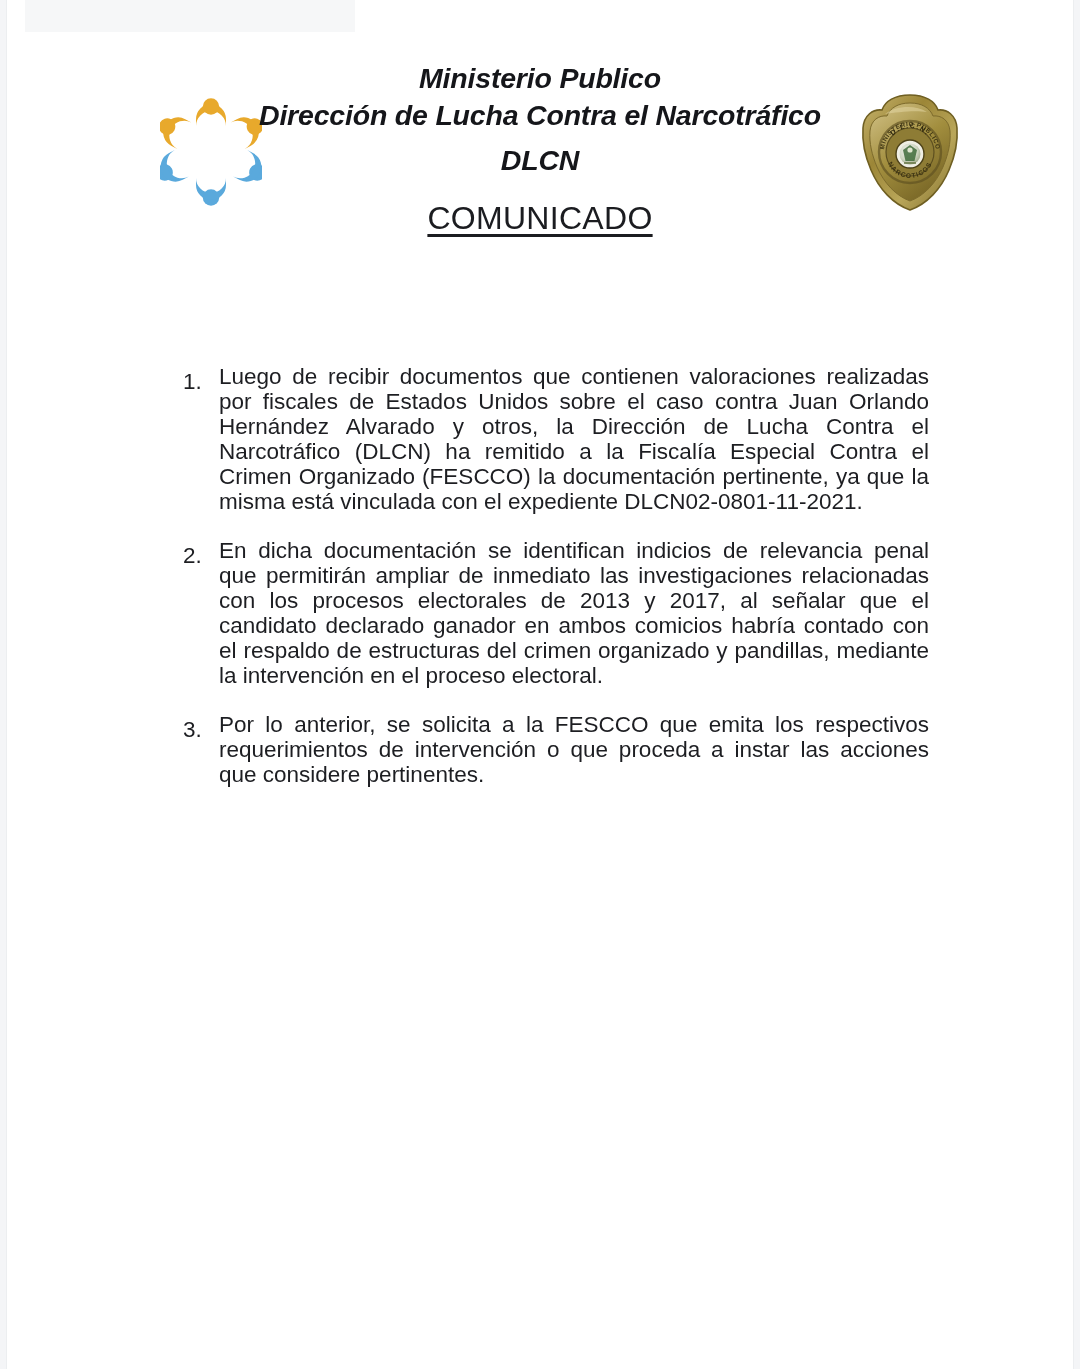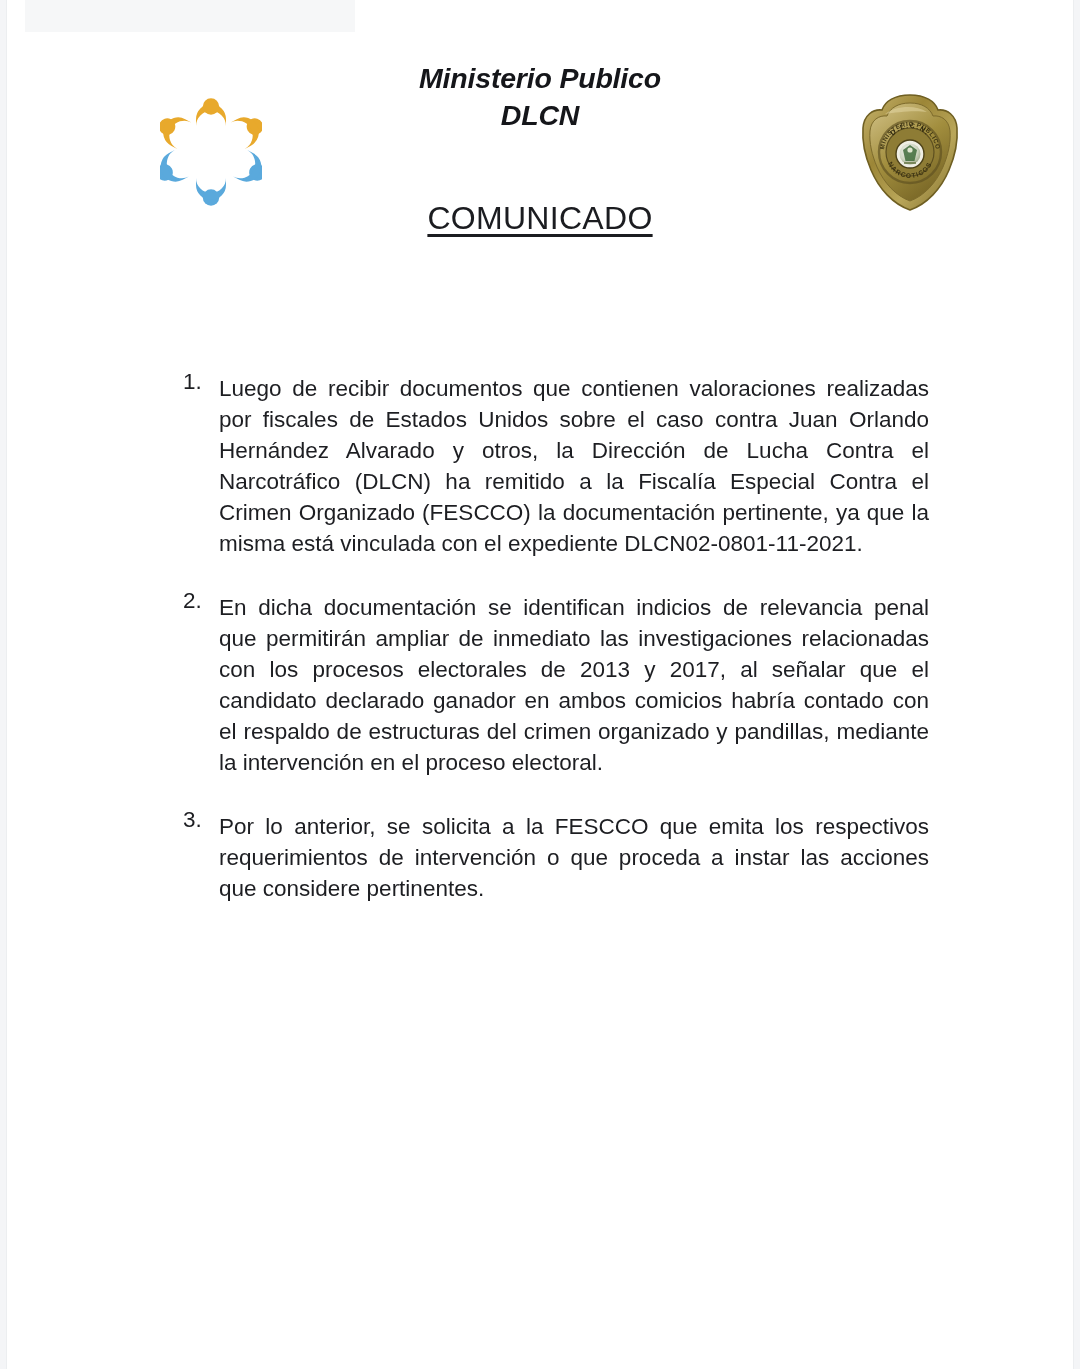--- a/index.html
+++ b/index.html
@@ -70,21 +70,21 @@
   }
   .header-titles .line {
     font-family: "Liberation Sans", sans-serif;
     font-weight: bold;
     font-style: italic;
     color: #15161a;
     letter-spacing: -0.2px;
   }
   .ht-1 { font-size: 28.5px; line-height: 36px; }
   .ht-2 { font-size: 28.5px; line-height: 38px; }
-  .ht-3 { font-size: 28.5px; line-height: 38px; }
+  .ht-3 { font-size: 28.5px; line-height: 38px; margin-top: 7px; }
 
   
   .comunicado {
     position: absolute;
     left: 0; top: 200px;
     width: 1080px;
     text-align: center;
   }
   .comunicado span {
     font-size: 32px;
@@ -120,26 +120,25 @@
   .clause-num {
     flex: 0 0 auto;
     width: 36px;
     font-size: 22.5px;
     line-height: 35px;
     color: #1d1e22;
   }
   .clause-text {
     flex: 1 1 auto;
     font-size: 22.5px;
-    line-height: 31px;
+    line-height: 25px;
     color: #1d1e22;
     text-align: justify;
     text-justify: inter-word;
     hyphens: none;
-    margin-top: 9px;
   }
 </style>
 </head>
 <body>
 
 <div class="page-edge-left"></div>
 <div class="page-edge-right"></div>
 <div class="page-edge-top"></div>
 
 <div class="sheet">
@@ -179,20 +178,21 @@
               <use href="#fig"></use>
             </g>
         </g>
 
         <circle cx="51" cy="56" r="25" fill="#ffffff"></circle>
       </svg>
     </div>
 
     <div class="header-titles">
       <div class="line ht-1">Ministerio Publico</div>
+      <div class="line ht-2">Dirección de Lucha Contra el Narcotráfico</div>
       <div class="line ht-3">DLCN</div>
     </div>
 
     <div class="badge-right">
       <svg width="110" height="125" viewBox="0 0 110 125" xmlns="http://www.w3.org/2000/svg">
         <defs>
           <linearGradient id="goldA" x1="0" y1="0" x2="1" y2="1">
             <stop offset="0%" stop-color="#C9B670"></stop>
             <stop offset="35%" stop-color="#9C8637"></stop>
             <stop offset="65%" stop-color="#B9A659"></stop>

